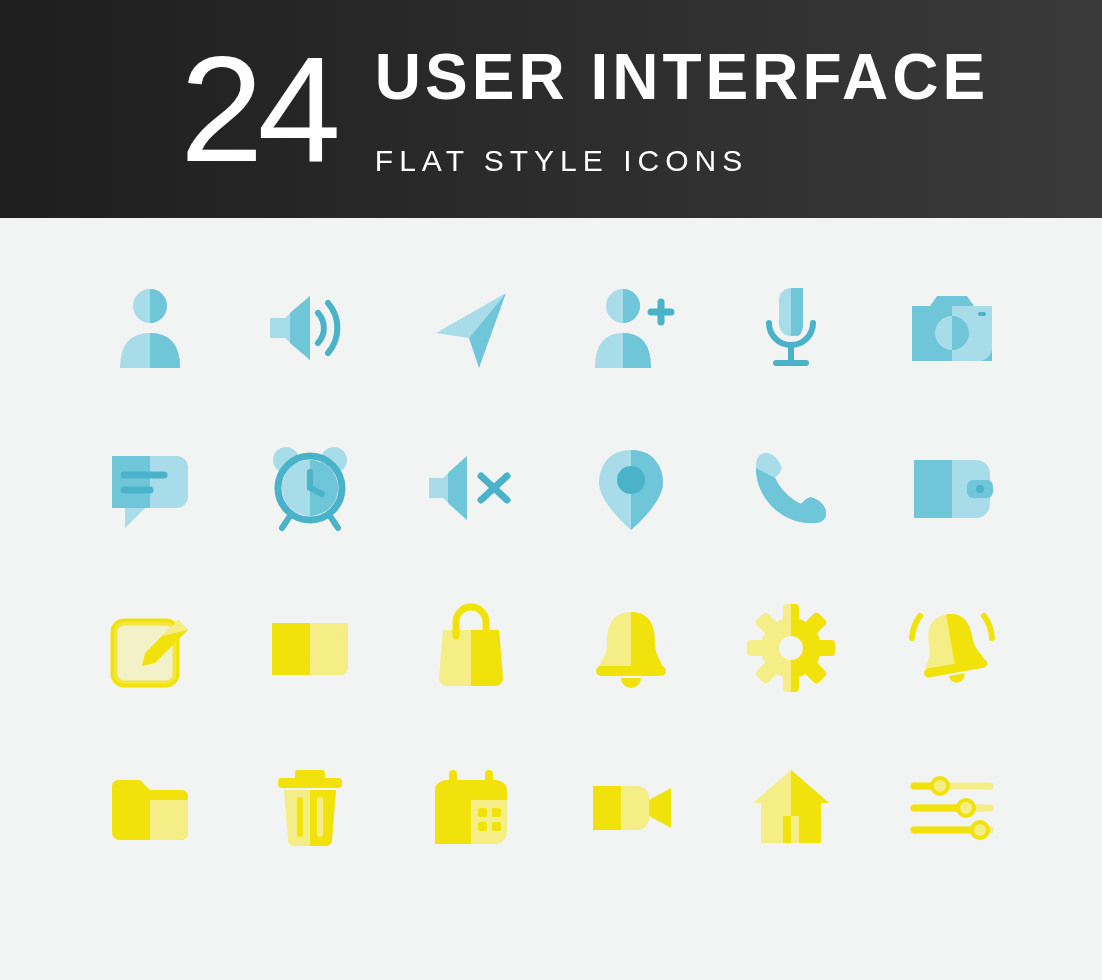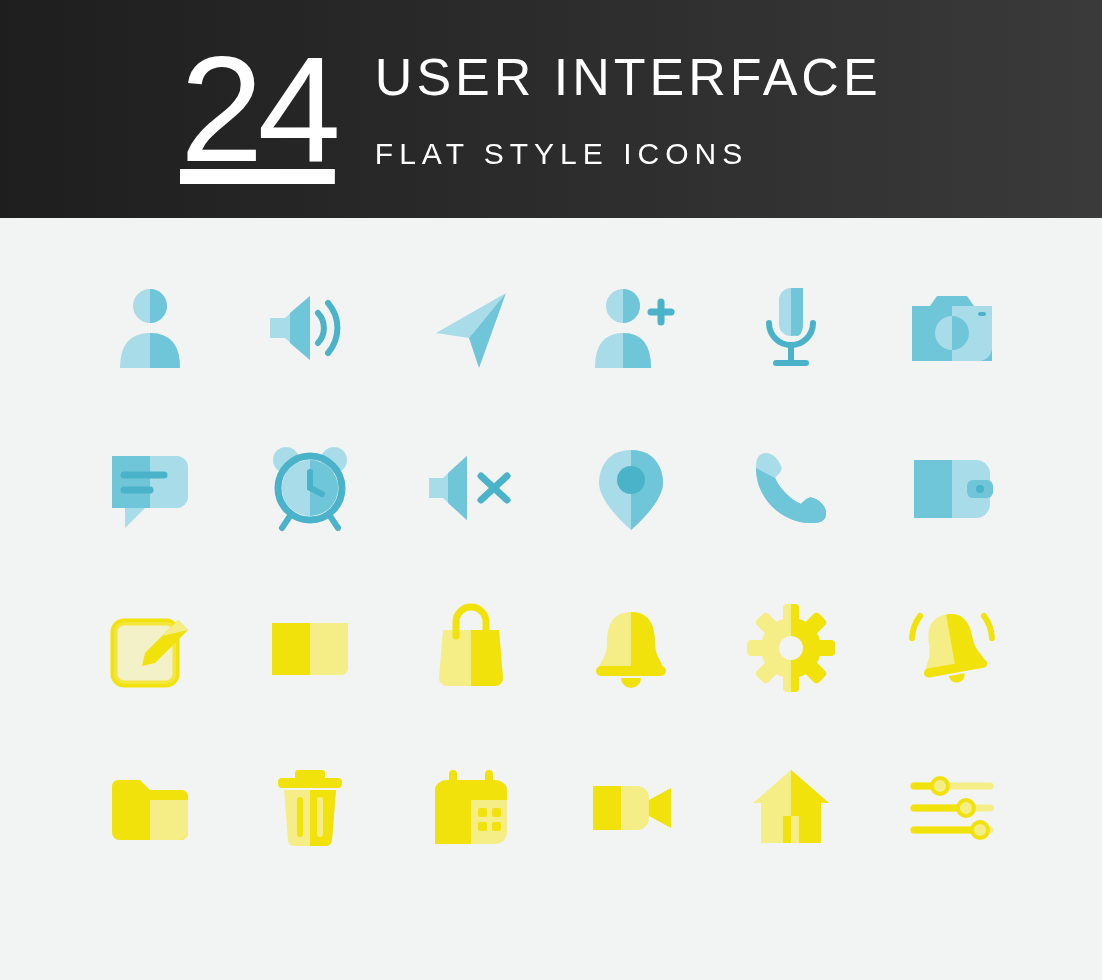--- a/index.html
+++ b/index.html
@@ -6,23 +6,23 @@
   body { width: 1102px; height: 980px; background: #f2f3f3; font-family: Arial, Helvetica, sans-serif; }
   .header {
     height: 218px;
     background: linear-gradient(90deg, #1e1e1e 0%, #3a3a3a 100%);
     display: flex;
     align-items: center;
     padding-left: 180px;
     gap: 40px;
     color: #fff;
   }
-  .header .count { font-size: 150px; font-weight: 300; letter-spacing: -6px; text-decoration: underline; }
+  .header .count { font-size: 150px; font-weight: 300; letter-spacing: -6px; }
   .header .titles { display: flex; flex-direction: column; gap: 6px; }
-  .header .line1 { font-size: 52px; letter-spacing: 4px; font-weight: 400; }
+  .header .line1 { font-size: 64px; letter-spacing: 4px; font-weight: 700; }
   .header .line2 { font-size: 30px; letter-spacing: 6px; font-weight: 300; margin-top: 24px; }
   .grid {
     display: grid;
     grid-template-columns: repeat(6, 1fr);
     grid-template-rows: repeat(4, 1fr);
     padding: 60px 90px 70px 90px;
     row-gap: 60px;
     column-gap: 40px;
     justify-items: center;
     align-items: center;

